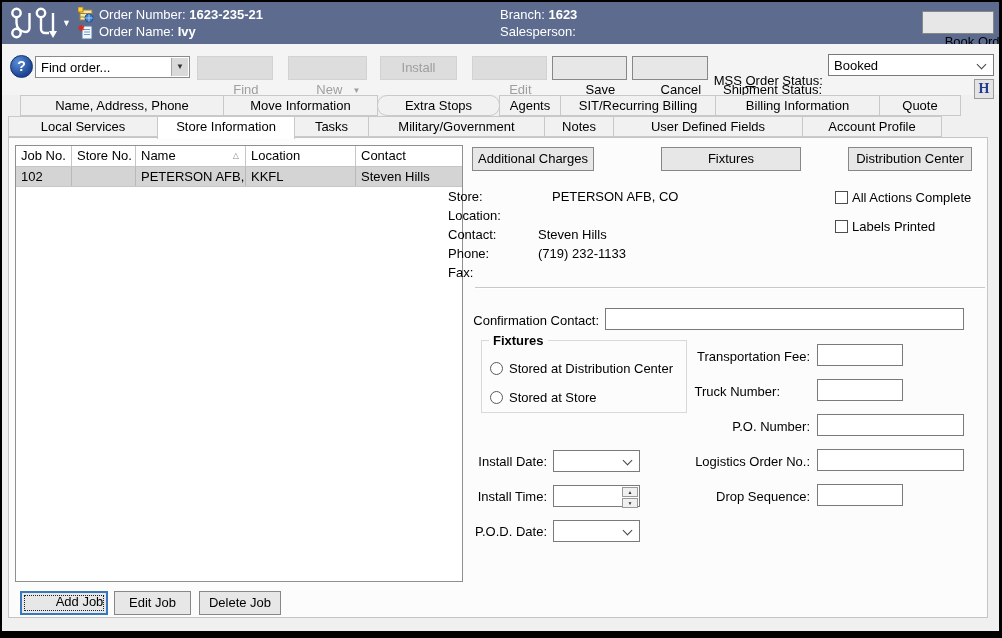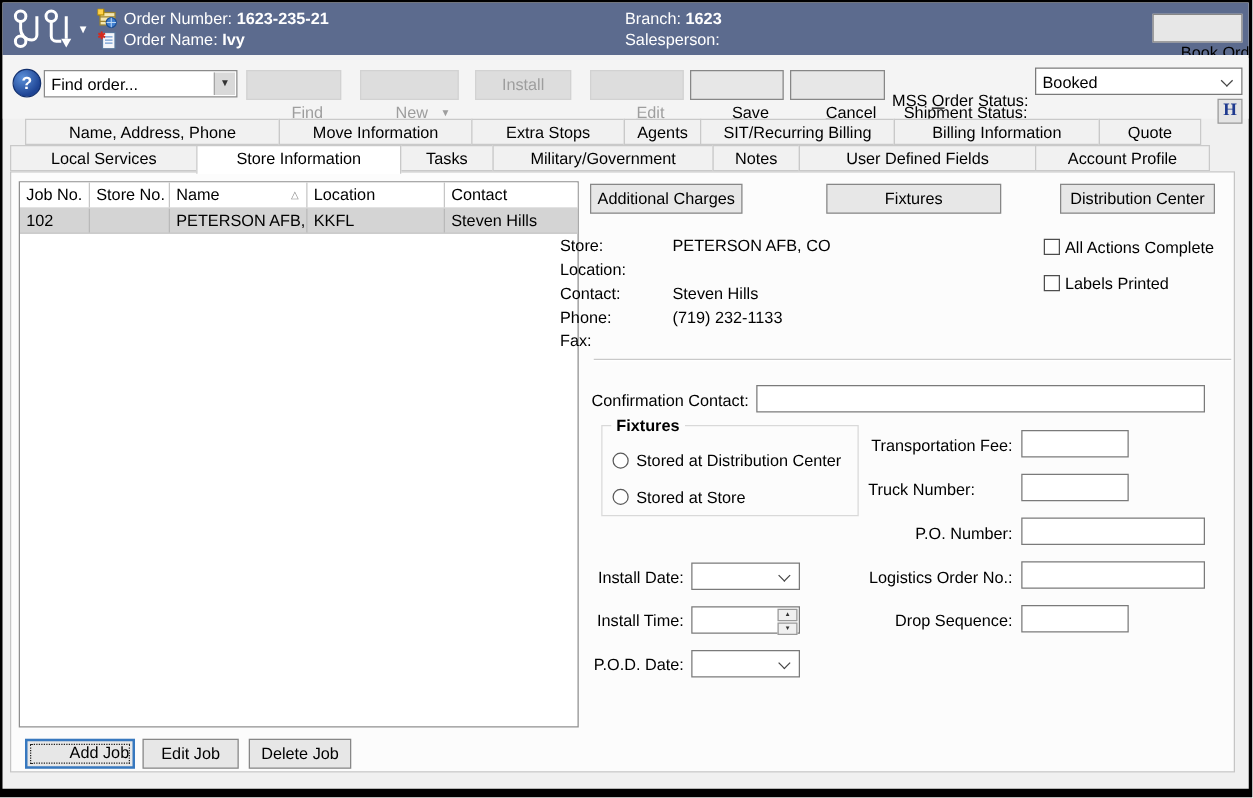--- a/index.html
+++ b/index.html
@@ -166,29 +166,29 @@
       <span class="txt">Booked</span>
       <span class="chev"></span>
     </div>
     <div class="abs rlabel" style="left:690px; top:38px; width:130px;">Shipment Status:</div>
     <div class="abs hbtn" style="left:972px; top:35px; width:20px; height:20px;">H</div>
   </div>
 
   <div class="abs tabrow" style="left:18px; top:93px; width:950px;">
     <div class="tab first" style="width:204px;">Name, Address, Phone</div>
     <div class="tab" style="width:155px;">Move Information</div>
-    <div class="tab" style="width:123px;">Extra Stops</div>
+    <div class="tab" style="width:123px;border-radius:10px;">Extra Stops</div>
     <div class="tab" style="width:62px;">Agents</div>
     <div class="tab" style="width:156px;">SIT/Recurring Billing</div>
     <div class="tab" style="width:165px;">Billing Information</div>
     <div class="tab" style="width:82px;">Quote</div>
   </div>
   <div class="abs tabrow" style="left:6px; top:114px; width:972px; z-index:5;">
     <div class="tab first" style="width:150px;">Local Services</div>
-    <div class="tab active" style="width:164px;">Store Information</div>
+    <div class="tab active" style="width:138px;">Store Information</div>
     <div class="tab" style="width:75px;">Tasks</div>
     <div class="tab" style="width:177px;">Military/Government</div>
     <div class="tab" style="width:70px;">Notes</div>
     <div class="tab" style="width:190px;">User Defined Fields</div>
     <div class="tab" style="width:140px;">Account Profile</div>
   </div>
 
   <div class="abs panel">
 
     <div class="abs jobs-table">
@@ -214,21 +214,21 @@
     <div class="abs btn focused" style="left:11px; top:453px; width:88px; height:24px;padding-left:31px;">Add Job</div>
     <div class="abs btn" style="left:105px; top:453px; width:77px; height:24px; line-height:22px;">Edit Job</div>
     <div class="abs btn" style="left:190px; top:453px; width:82px; height:24px; line-height:22px;">Delete Job</div>
 
     <div class="abs btn" style="left:463px; top:9px; width:122px; height:24px; line-height:22px;">Additional Charges</div>
     <div class="abs btn" style="left:652px; top:9px; width:140px; height:24px; line-height:22px;">Fixtures</div>
     <div class="abs btn" style="left:839px; top:9px; width:124px; height:24px; line-height:22px;">Distribution Center</div>
 
     <div class="abs" style="left:439px; top:51px; display:flex;">
       <div class="det-key">Store:</div>
-      <div class="det-val" style="margin-left:6px;">PETERSON AFB, CO</div>
+      <div class="det-val" style="margin-left:20px;">PETERSON AFB, CO</div>
     </div>
     <div class="abs" style="left:439px; top:70px; display:flex;">
       <div class="det-key">Location:</div>
       <div class="det-val" style="margin-left:6px;"></div>
     </div>
     <div class="abs" style="left:439px; top:89px; display:flex;">
       <div class="det-key">Contact:</div>
       <div class="det-val" style="margin-left:6px;">Steven Hills</div>
     </div>
     <div class="abs" style="left:439px; top:108px; display:flex;">

